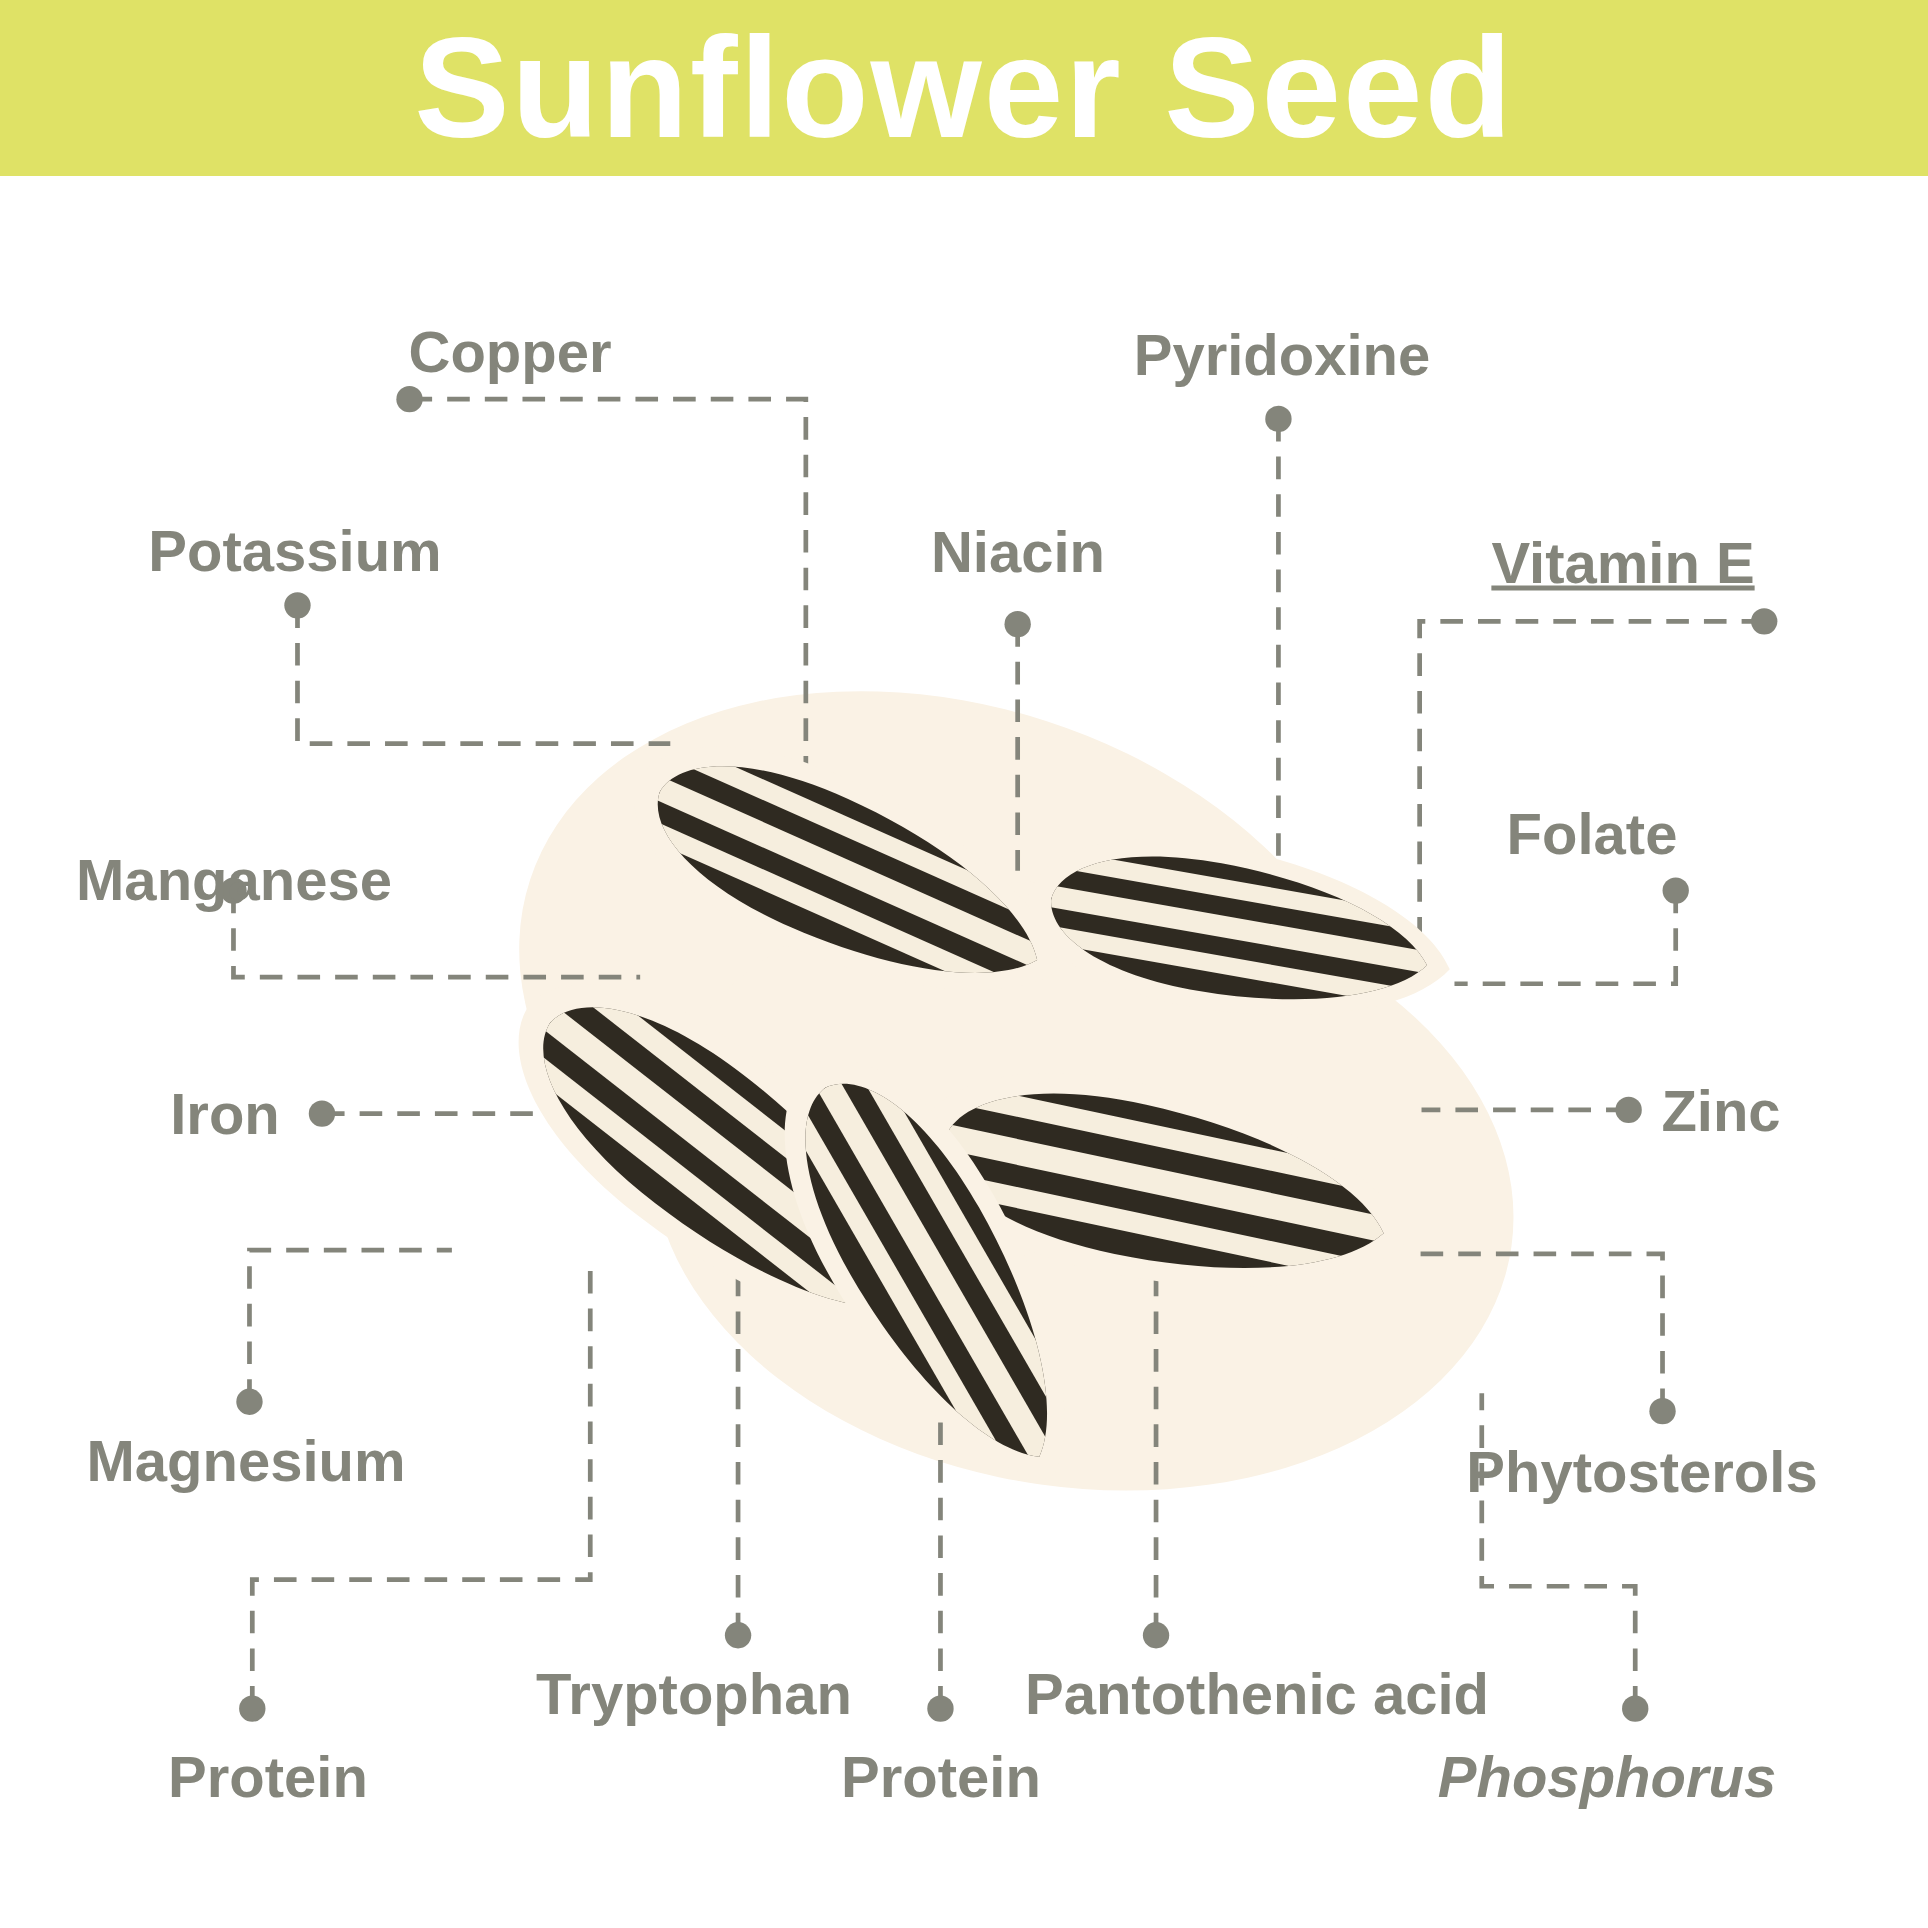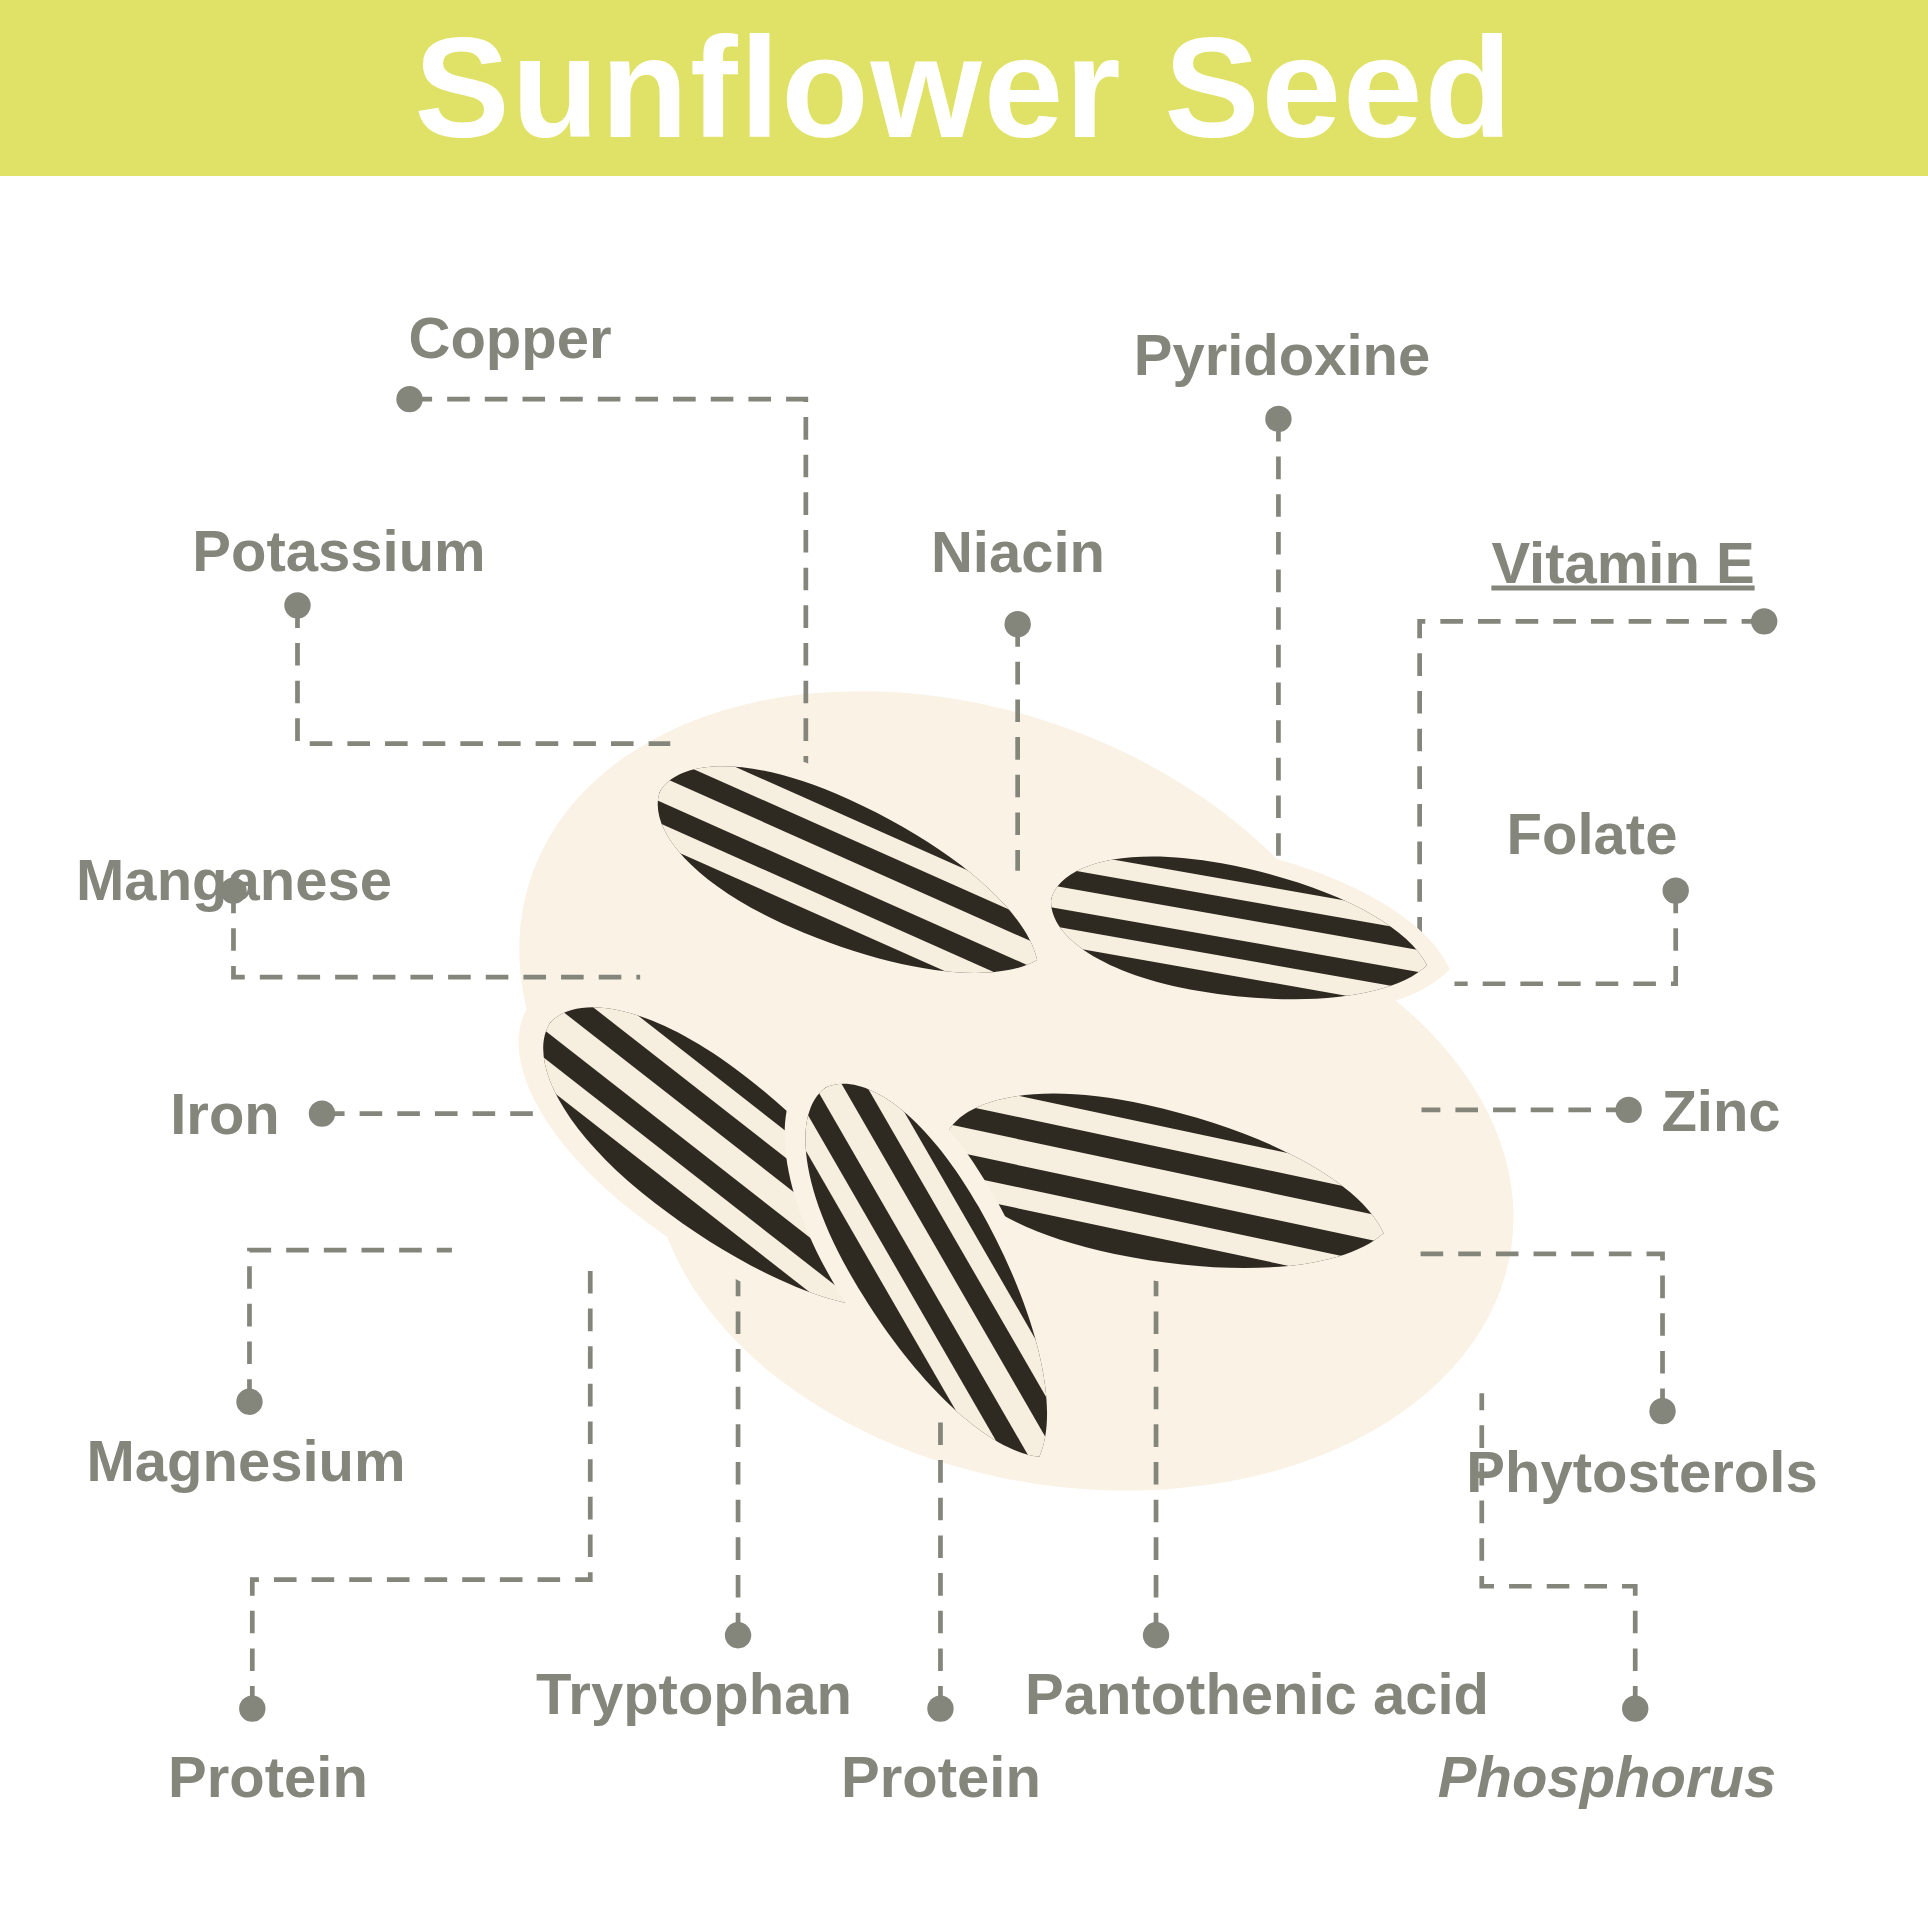--- a/index.html
+++ b/index.html
@@ -151,23 +151,23 @@
       <use href="#seed" transform="translate(775,1235) rotate(38) scale(1.02)"></use>
       <use href="#seed" transform="translate(1235,1260) rotate(12) scale(1.0)"></use>
       <use href="#seed" transform="translate(990,1350) rotate(60) scale(0.95)"></use>
     </g>
   </svg>
 
   <div class="banner">
     <h1 class="title">Sunflower Seed</h1>
   </div>
 
-  <div class="label" style="left:510px;  top:337px;">Copper</div>
+  <div class="label" style="left:510px;  top:351px;">Copper</div>
   <div class="label" style="left:1282px; top:354px;">Pyridoxine</div>
-  <div class="label" style="left:295px;  top:550px;margin-left:44px;">Potassium</div>
+  <div class="label" style="left:295px;  top:550px;">Potassium</div>
   <div class="label" style="left:1018px; top:551px;">Niacin</div>
   <div class="label" style="left:1623px; top:562px;text-decoration:underline;">Vitamin E</div>
   <div class="label" style="left:234px;  top:879px;">Manganese</div>
   <div class="label" style="left:1592px; top:833px;">Folate</div>
   <div class="label" style="left:225px;  top:1113px;">Iron</div>
   <div class="label" style="left:1721px; top:1110px;">Zinc</div>
   <div class="label" style="left:246px;  top:1460px;">Magnesium</div>
   <div class="label" style="left:1642px; top:1471px;">Phytosterols</div>
   <div class="label" style="left:268px;  top:1776px;">Protein</div>
   <div class="label" style="left:678px;  top:1693px;margin-left:16px;">Tryptophan</div>

